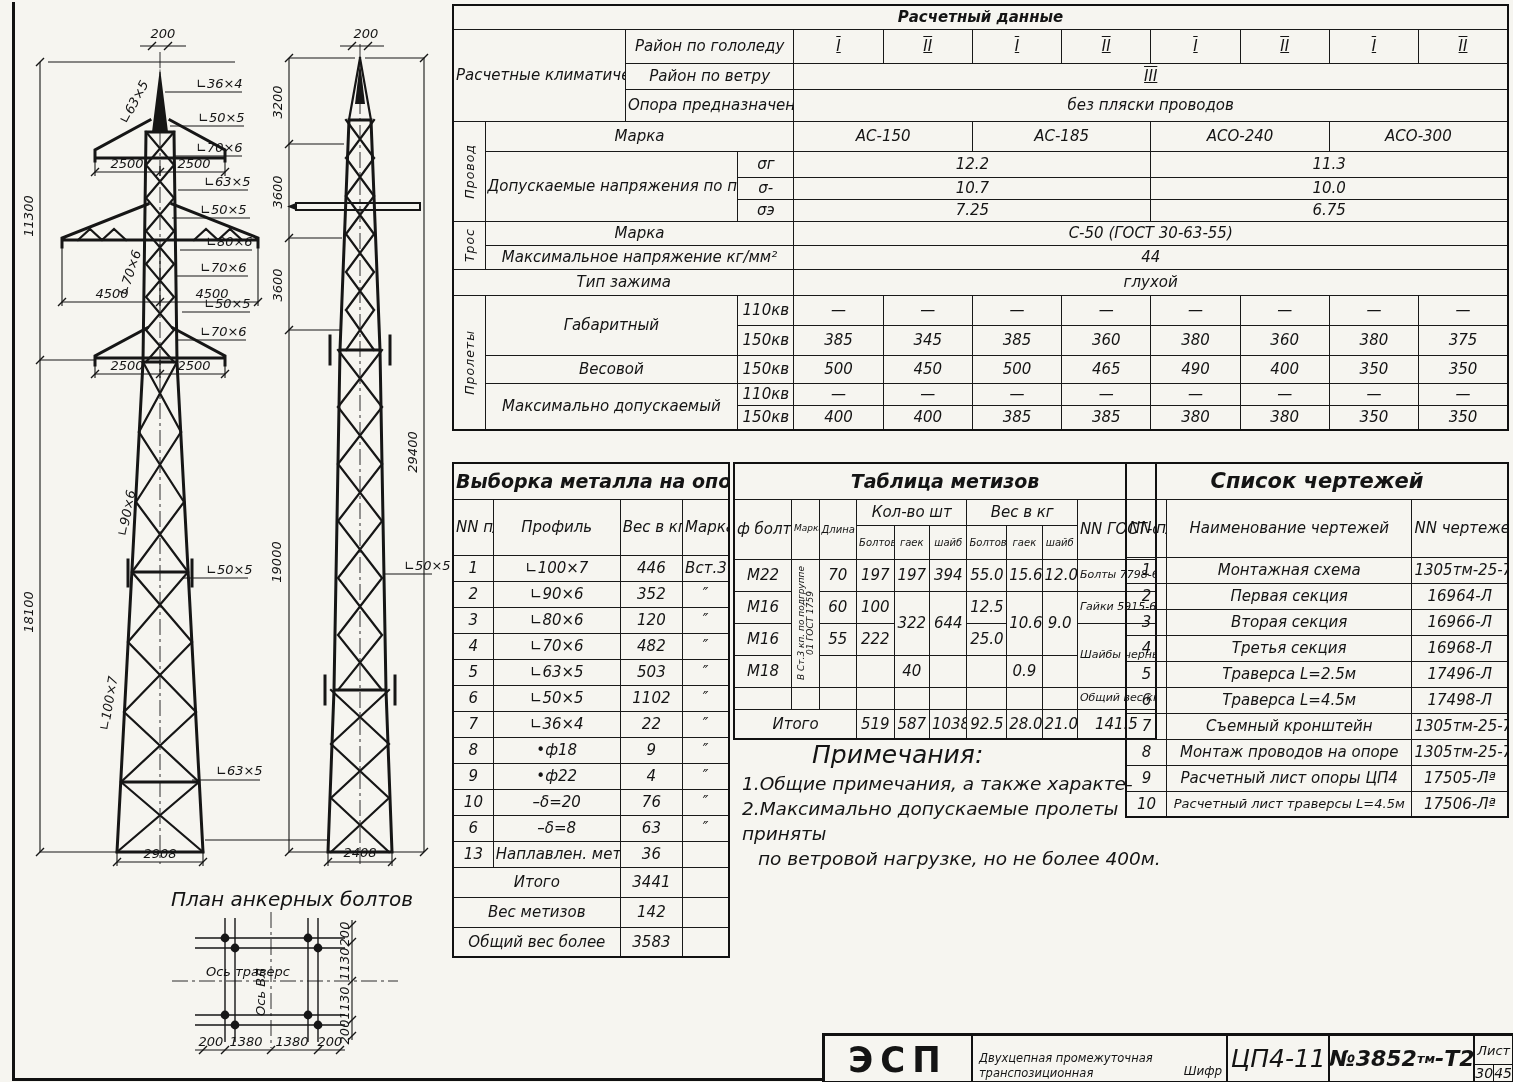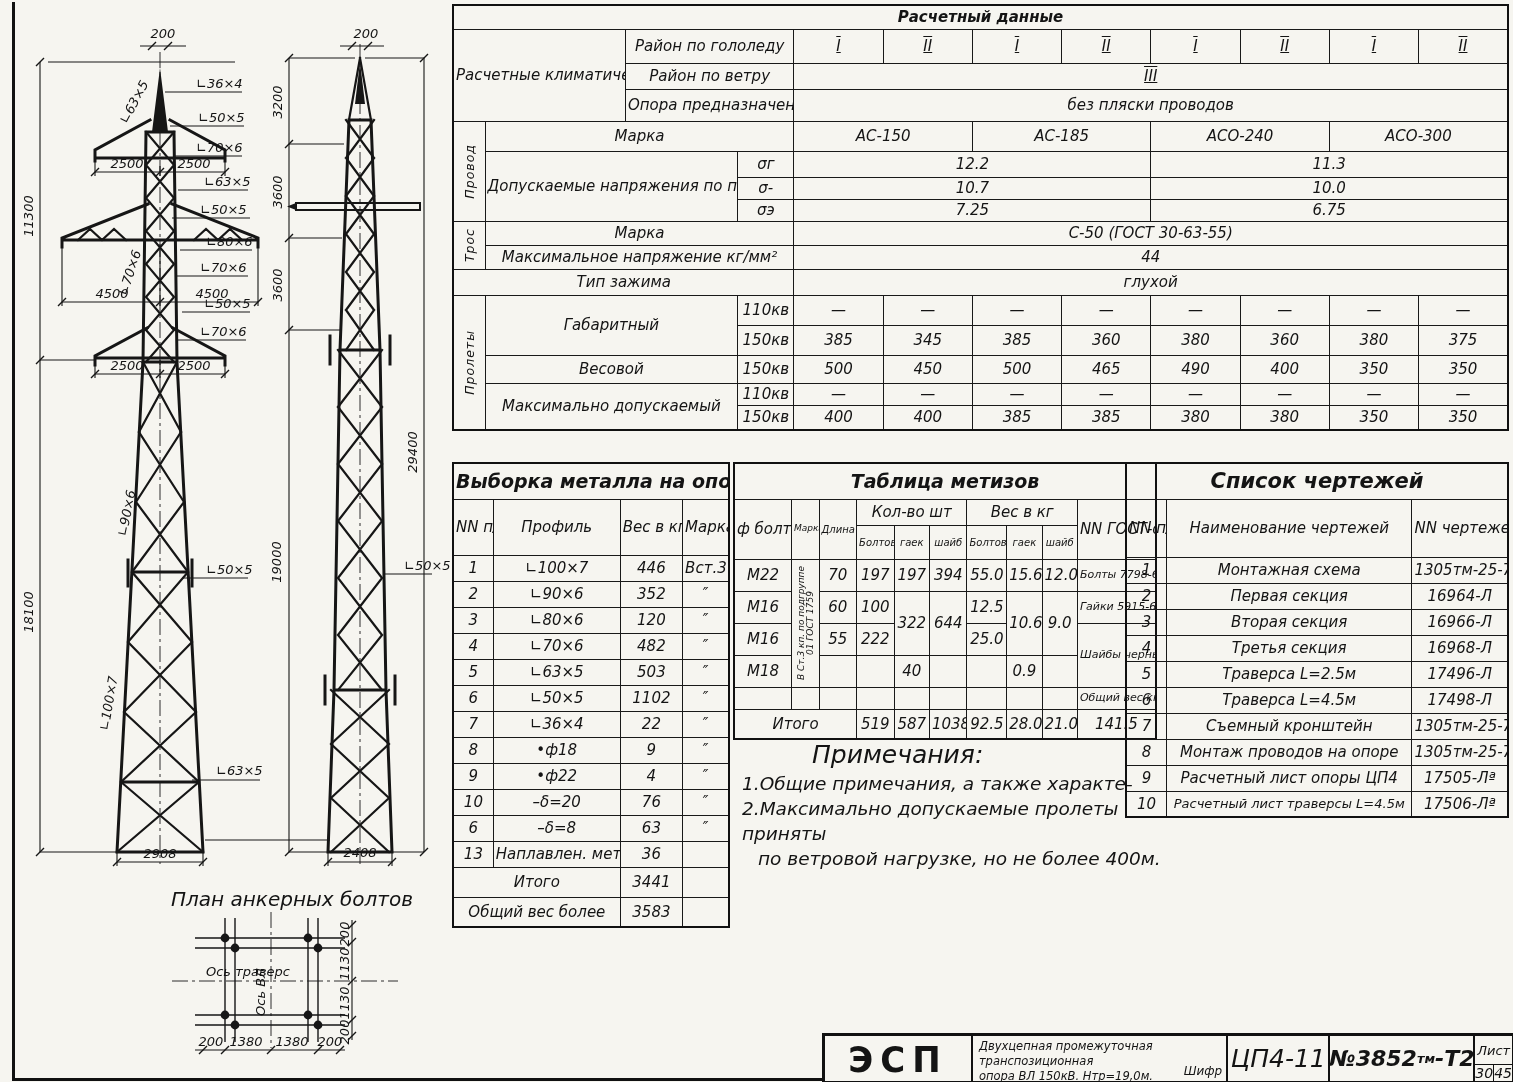--- a/index.html
+++ b/index.html
@@ -22,21 +22,21 @@
   
   .notes{font-size:18.5px;line-height:25px;}
   .notes .nt{font-size:25px;margin-left:70px;margin-bottom:4px;}
   .ind{margin-left:16px;}
   
   .tblock{display:flex;border:3px solid #111;background:#f6f5f0;align-items:stretch;}
   .tblock>div{border-left:2.6px solid #111;}
   .tblock>div:first-child{border-left:none;}
   .logo{width:150px;display:flex;align-items:center;justify-content:center;
         font-style:normal;font-weight:bold;font-size:34px;letter-spacing:7px;transform:scaleY(1.05);}
-  .desc{width:250px;position:relative;font-size:11.5px;line-height:1.3;padding:3px 4px 1px 6px;text-align:left;}
+  .desc{width:250px;position:relative;font-size:11.5px;line-height:1.3;padding:15px 4px 1px 6px;text-align:left;}
   .shifr{position:absolute;right:4px;bottom:1px;font-size:12px;}
   .code{width:103px;display:flex;align-items:center;justify-content:center;font-size:25px;}
   .num{width:143px;display:flex;align-items:center;justify-content:center;font-size:22px;font-weight:bold;}
   .sheetc{flex:1;display:flex;flex-direction:column;font-size:13px;}
   .sheetc .lab{flex:1;display:flex;align-items:center;justify-content:center;}
   .sheetc .nums{display:flex;border-top:1.6px solid #111;}
   .sheetc .nums span{flex:1;text-align:center;font-size:14px;}
   .sheetc .nums span:last-child{border-left:1.6px solid #111;}
   
   .m3{stroke-width:3;stroke-linecap:square;}
@@ -382,20 +382,25 @@
           <td class="sm">Наплавлен. металл</td>
           <td>36</td>
           <td></td>
         </tr>
 <tr style="height:30px">
           <td class="big" colspan="2">Итого</td>
           <td>3441</td>
           <td></td>
         </tr>
 <tr style="height:30px">
+          <td class="big" colspan="2">Вес метизов</td>
+          <td>142</td>
+          <td></td>
+        </tr>
+<tr style="height:30px">
           <td class="big" colspan="2">Общий вес более</td>
           <td>3583</td>
           <td></td>
         </tr>
 </tbody>
     </table>
 </div>
 
 <div class="abs" style="left:733px;top:462px;width:424px;">
 <table class="t">

